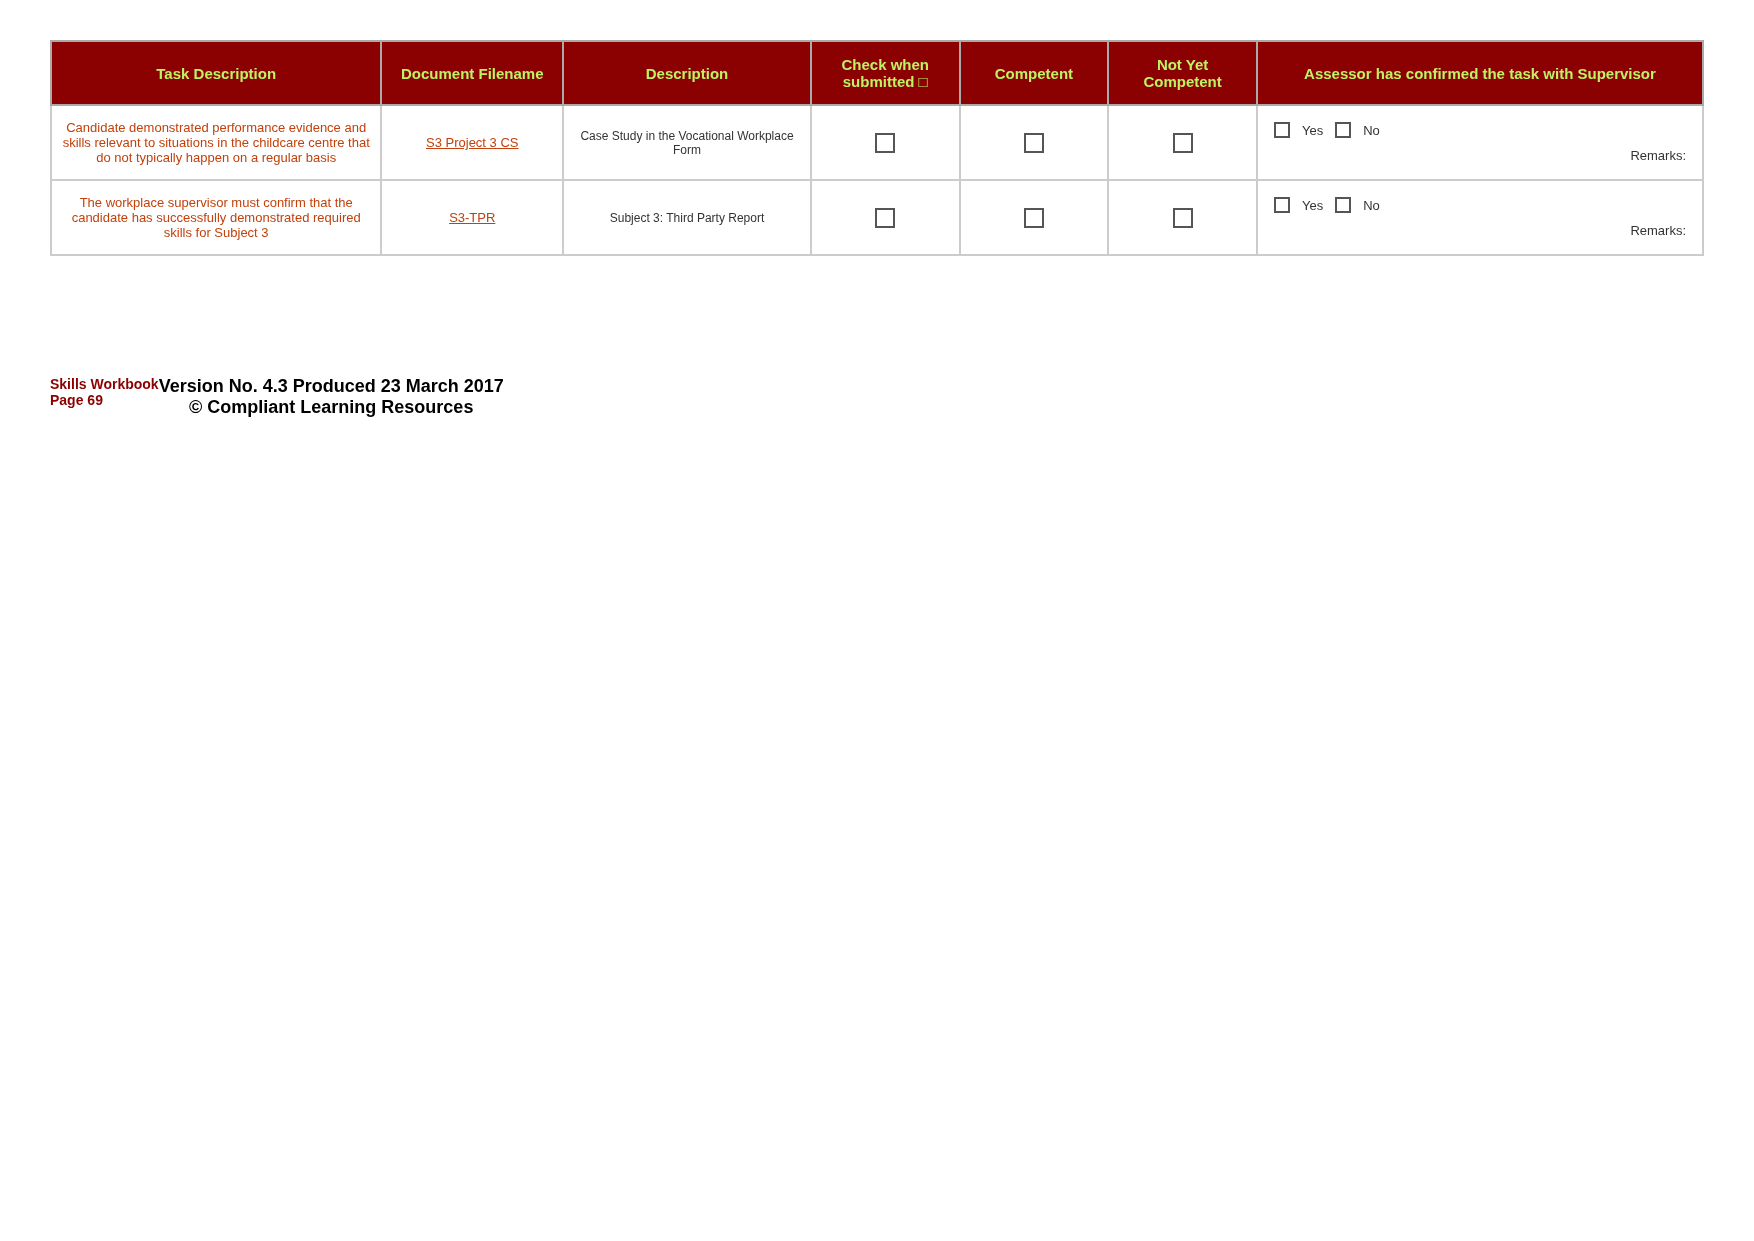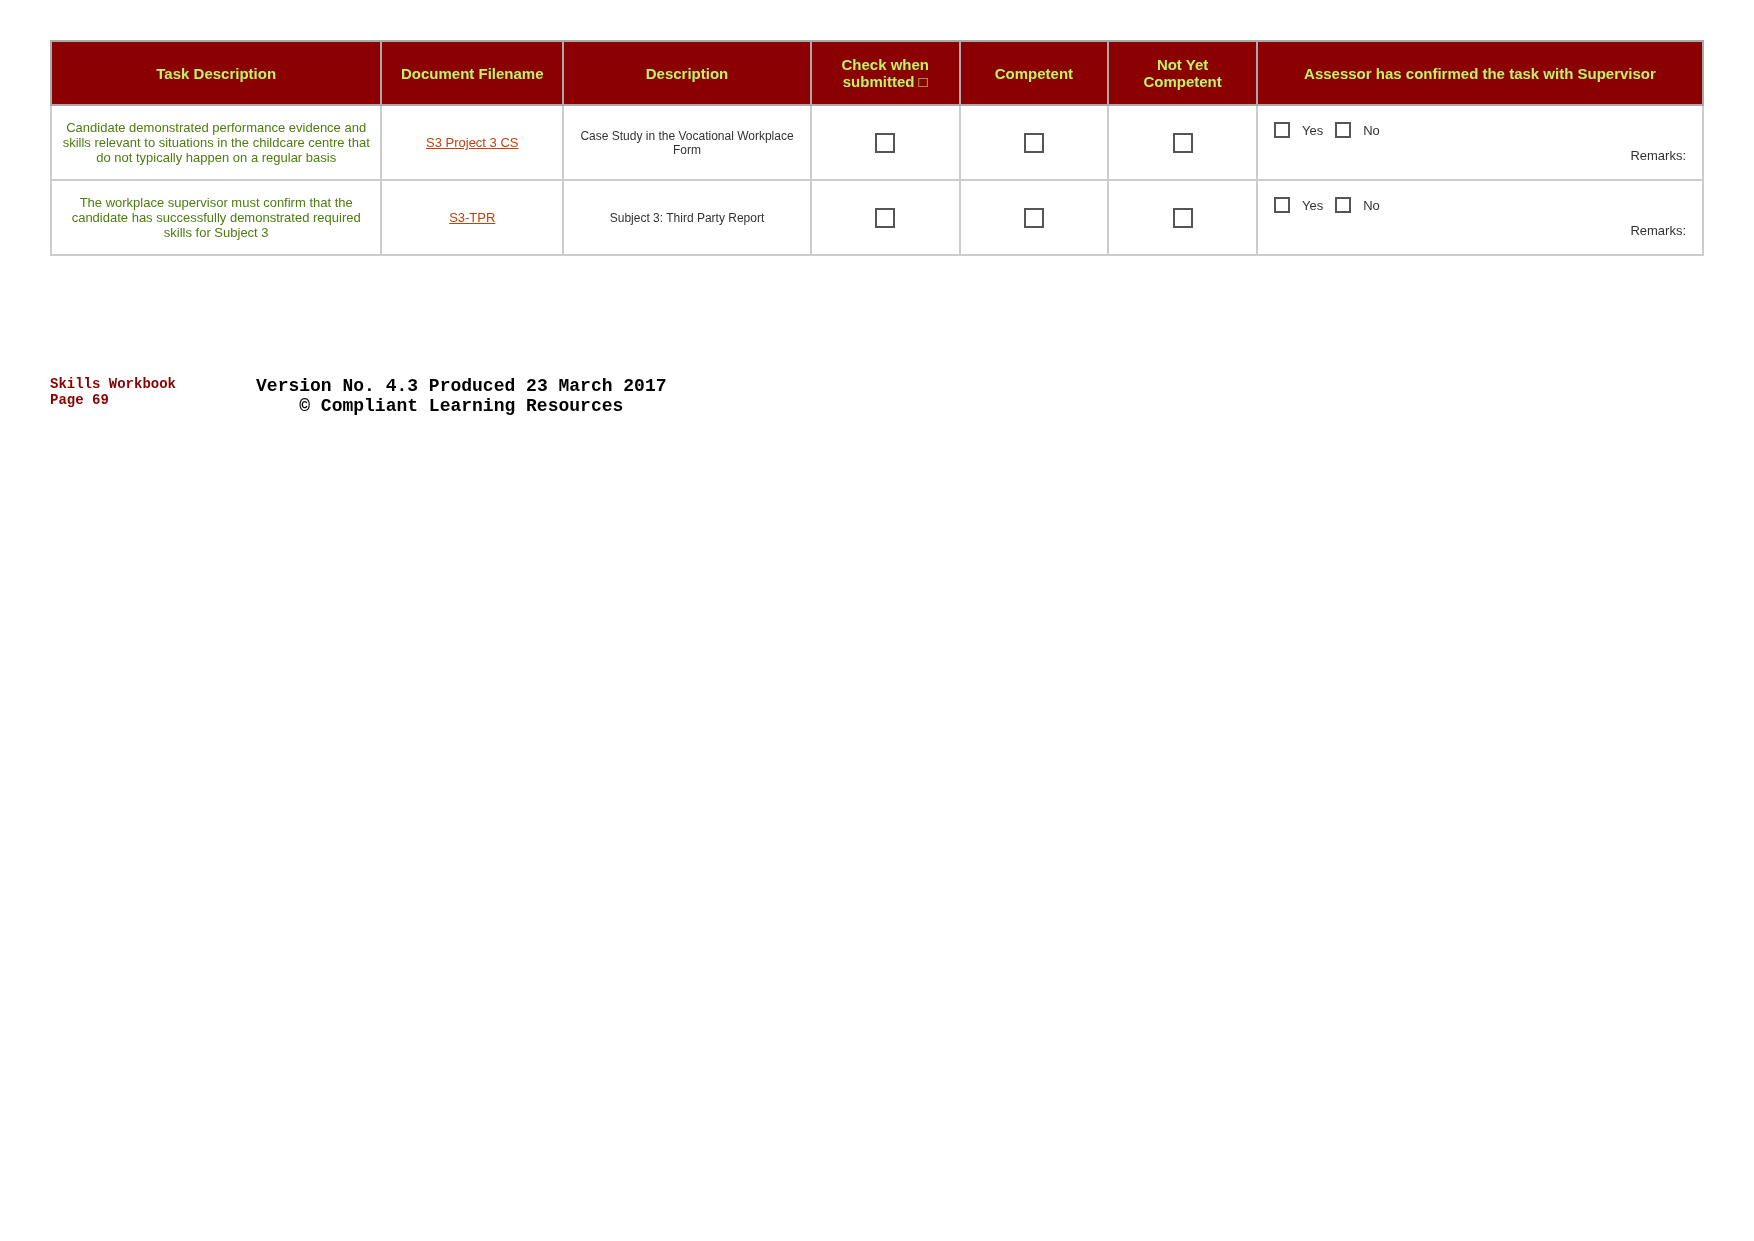--- a/index.html
+++ b/index.html
@@ -56,21 +56,21 @@
     tbody tr.data-row td {
       border: 2px solid #ccc;
       padding: 14px 10px;
       vertical-align: middle;
       text-align: center;
       font-size: 13px;
       background-color: #fff;
     }
 
     tbody tr.data-row td.task-desc-cell {
-      color: #4d7c0f;
+      color: #c2410c;
       font-size: 13px;
     }
 
     tbody tr.data-row td.doc-filename-cell {
       text-align: center;
       color: #c2410c;
       font-size: 13px;
     }
 
     tbody tr.data-row td.description-cell {
@@ -114,23 +114,21 @@
 
     .remarks-row {
       font-size: 13px;
       color: #333;
       text-align: right;
     }
 
     
     .footer {
       display: flex;
-      gap: 80px;
       margin-top: 120px;
-      font-family: Liberation Mono, monospace;
     }
 
     .footer-left {
       font-size: 14px;
       font-weight: bold;
       color: #8B0000;
     }
 
     .footer-right {
       font-size: 18px;

